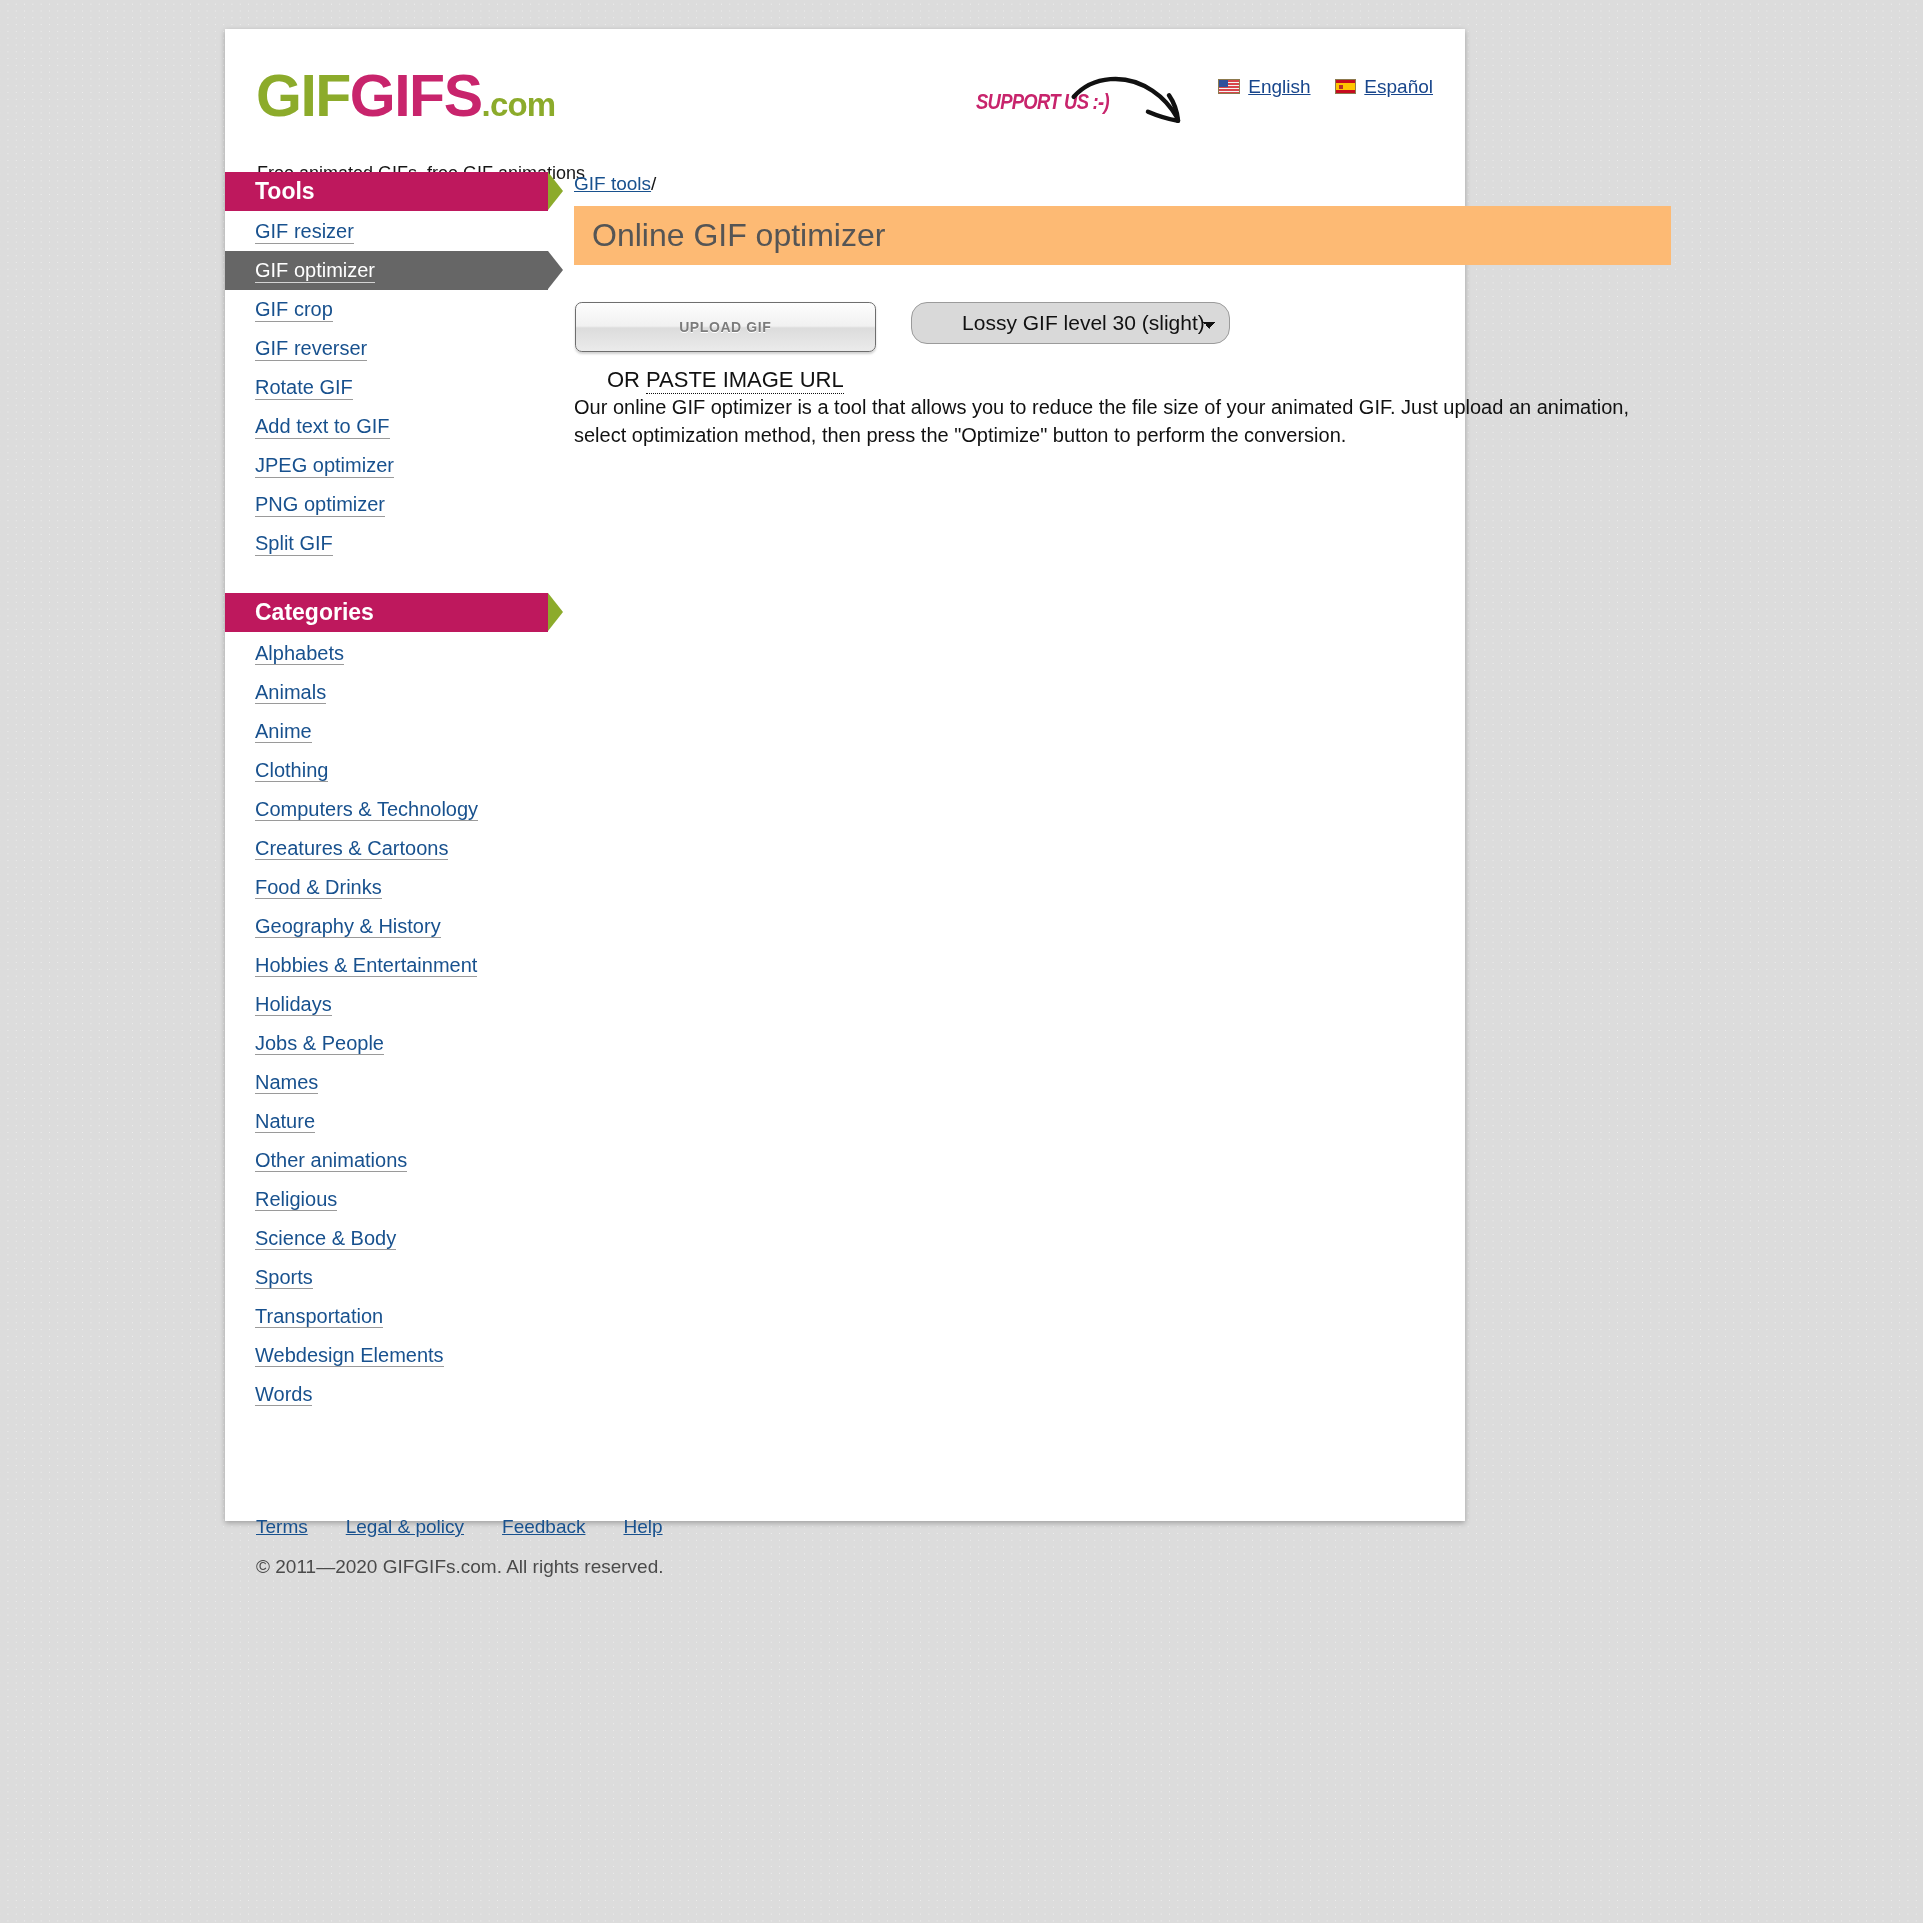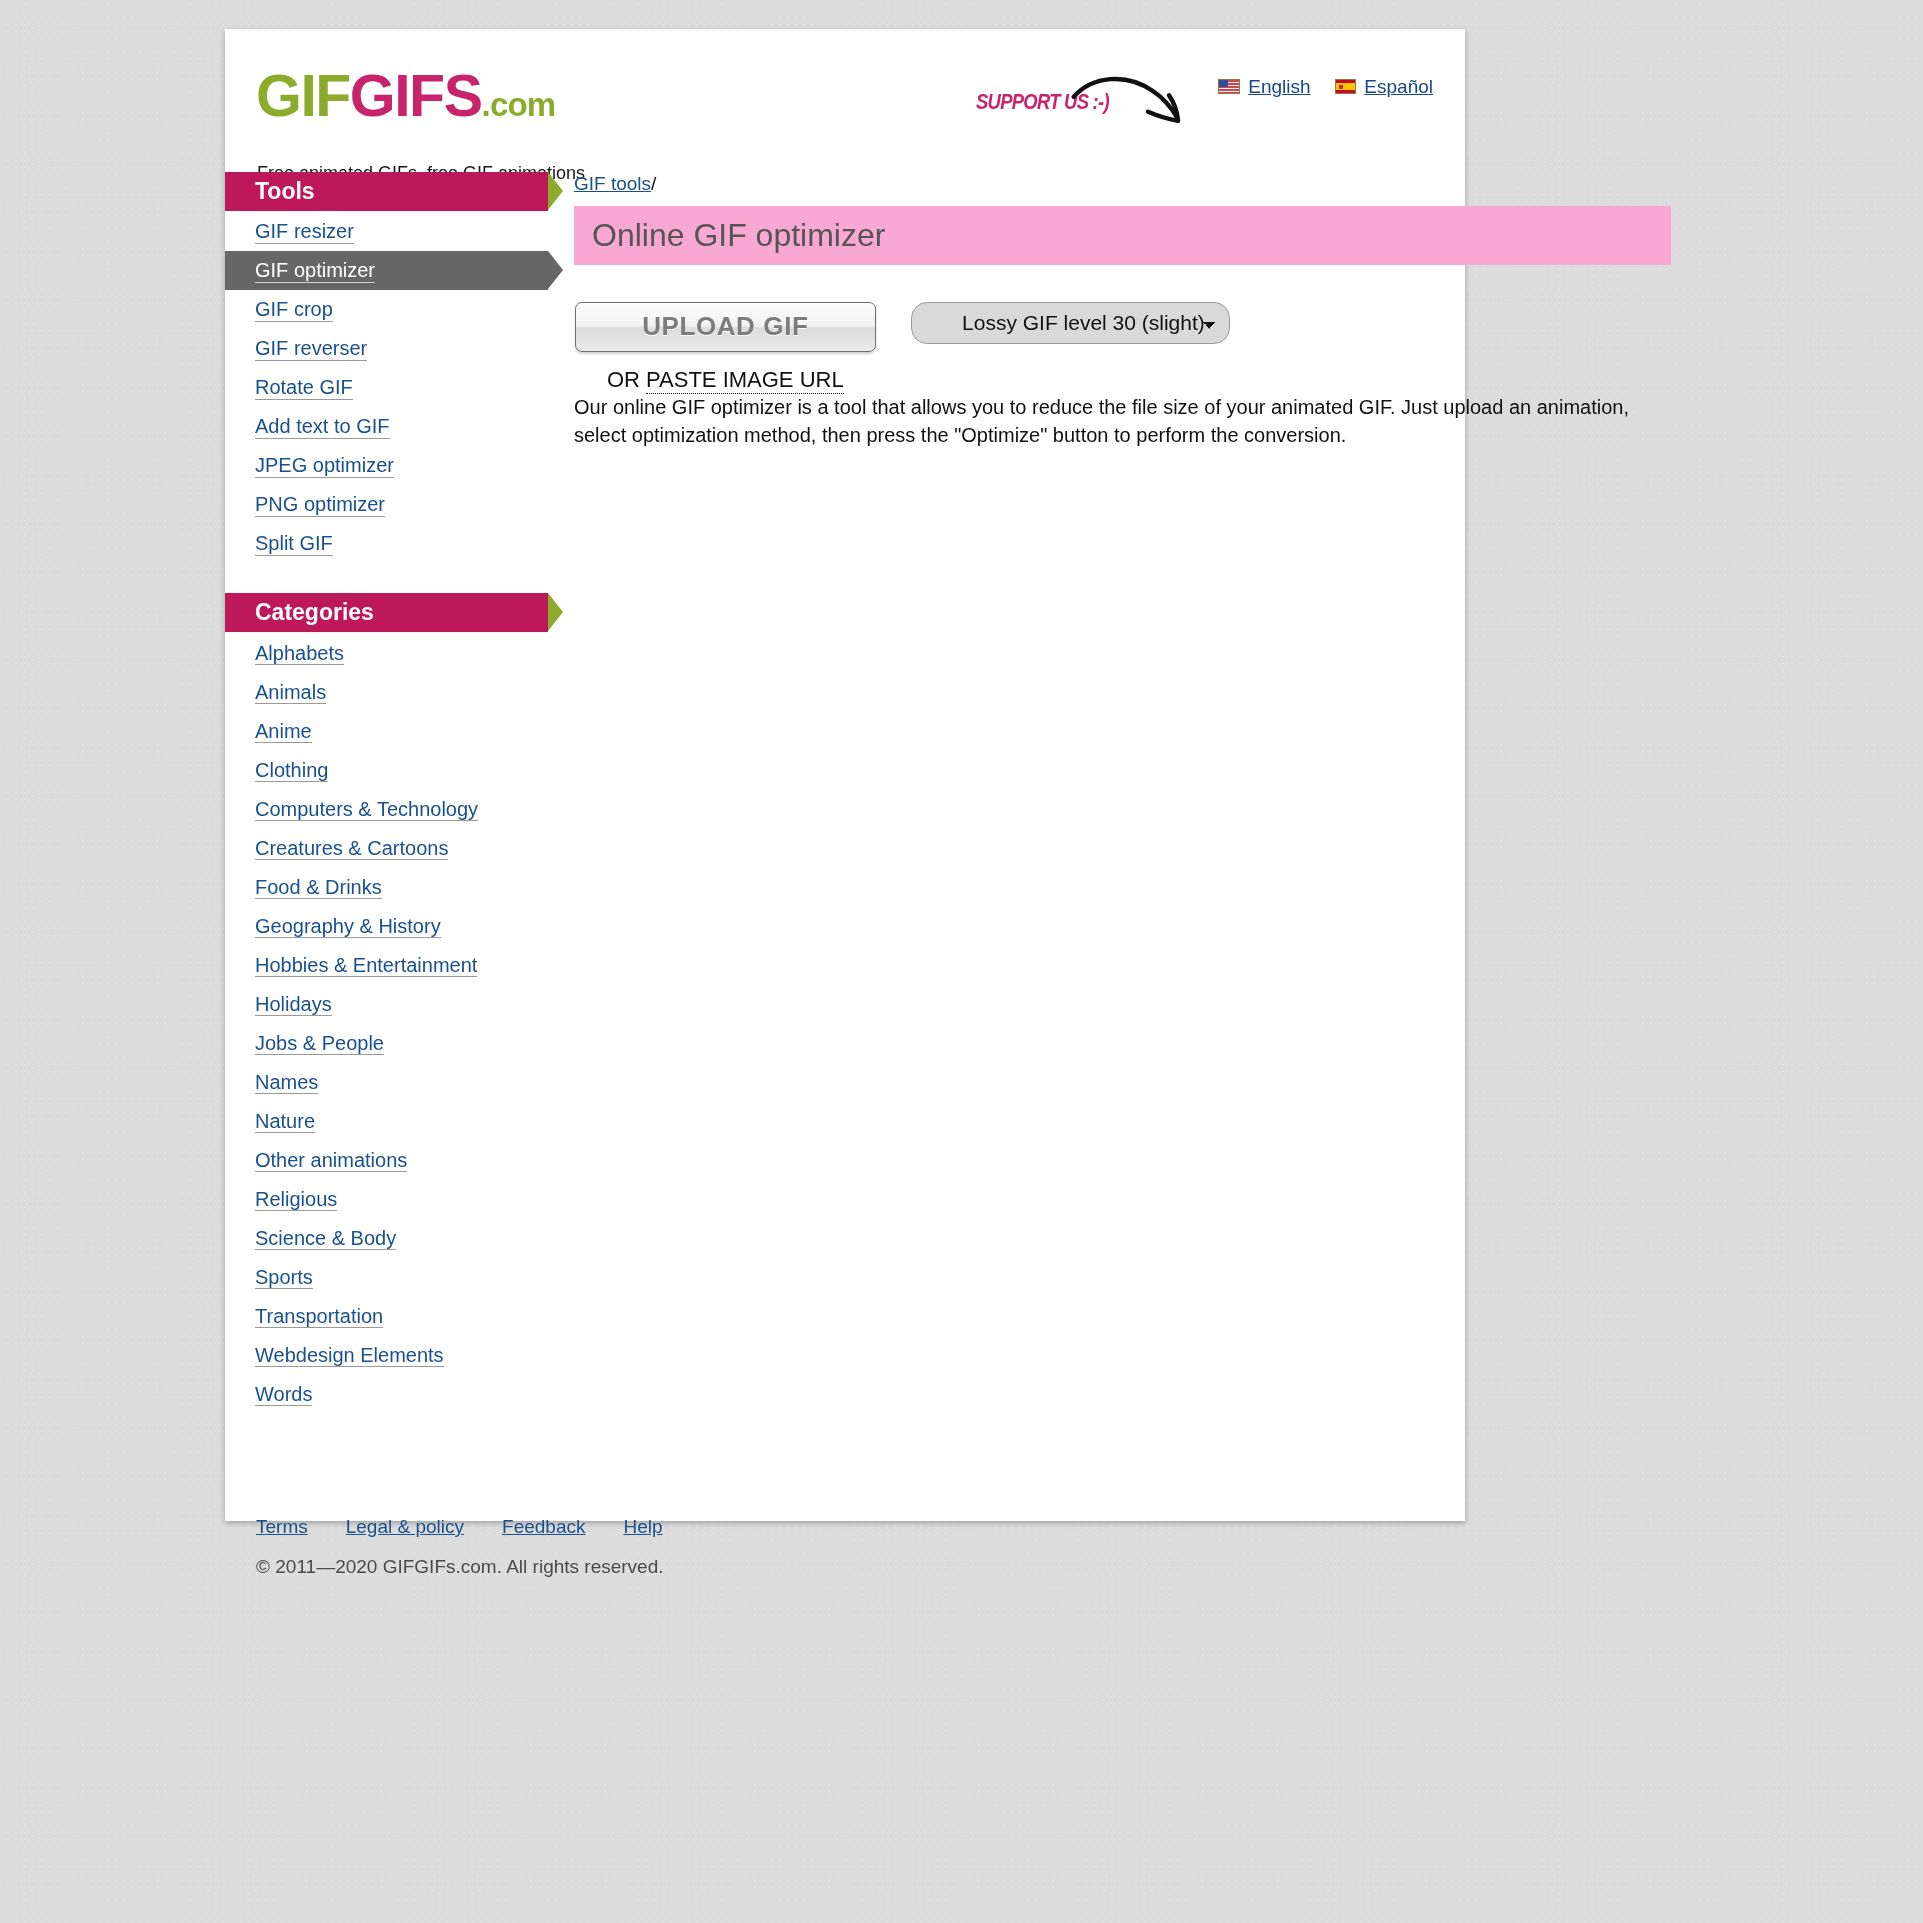--- a/index.html
+++ b/index.html
@@ -227,21 +227,21 @@
     font-size: 19px;
     color: #111111;
     padding: 1.5px 0 10.5px 0;
     white-space: nowrap;
   }
   .breadcrumb a {
     color: #18518e;
     text-decoration: underline;
   }
   .page-title-band {
-    background: #f9a8d4;
+    background: #fdba74;
     height: 59px;
     line-height: 59px;
     padding-left: 18px;
     box-sizing: border-box;
     font-size: 32px;
     color: #555555;
     white-space: nowrap;
   }
   .tool-row {
     display: flex;
@@ -257,21 +257,21 @@
   .btn-upload {
     display: block;
     width: 301px;
     height: 50px;
     border: 1.5px solid #6e6e6e;
     border-radius: 6.8px;
     background: linear-gradient(to bottom,
         #fdfdfd 0%, #f1f1f1 48%,
         #dcdcdc 52%, #ebebeb 100%);
     color: #7c7c7c;
-    font-size: 26px;
+    font-size: 14px;
     font-weight: bold;
     letter-spacing: 0.6px;
     text-shadow: 0 0.8px 0 #ffffff;
     font-family: "Liberation Sans", sans-serif;
     cursor: pointer;
     box-shadow: 0 1.5px 2.3px rgba(0,0,0,0.18);
     padding: 0;
   }
   .or-line {
     margin-top: 15px;

